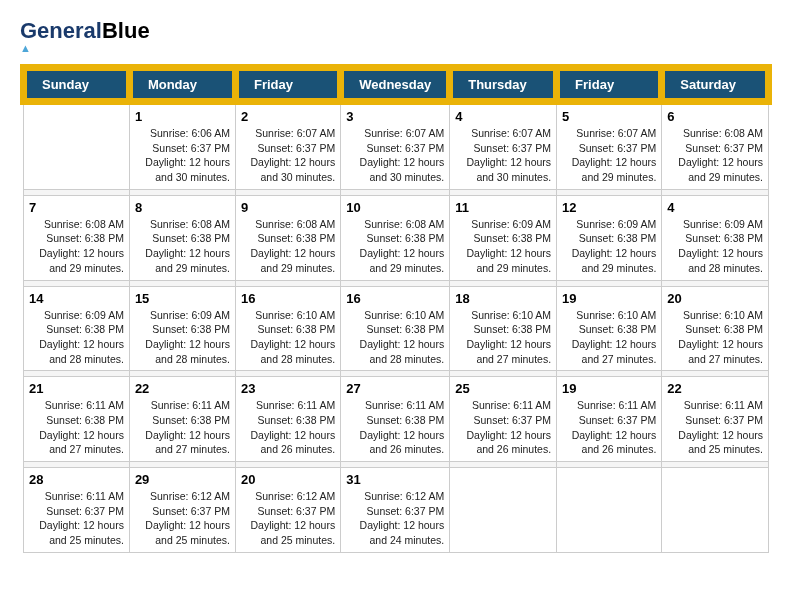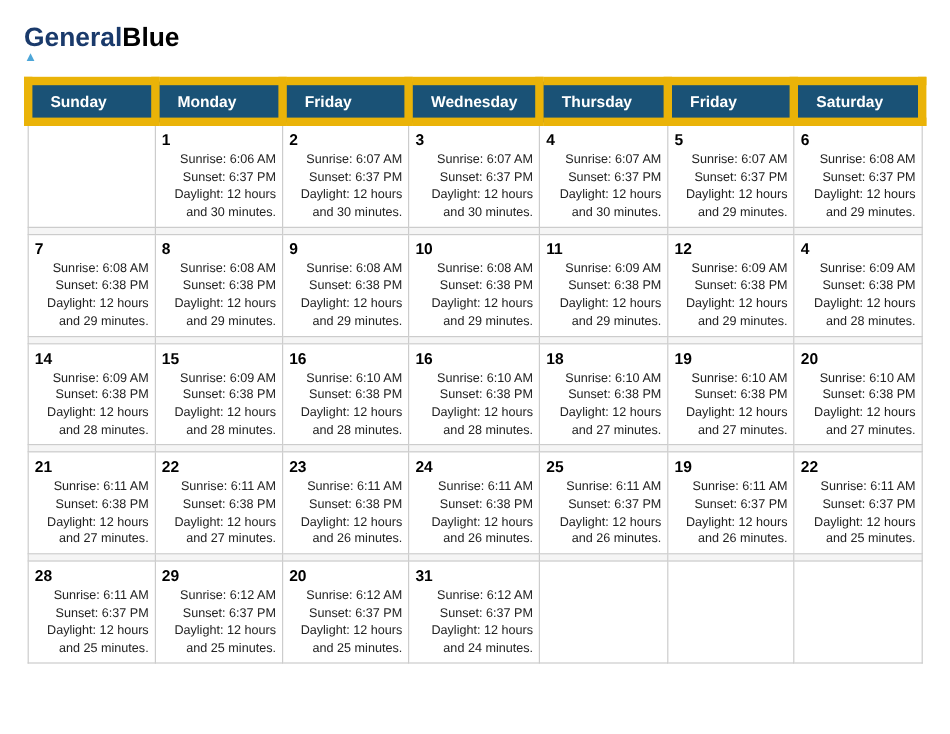--- a/index.html
+++ b/index.html
@@ -307,21 +307,21 @@
 and 27 minutes.</div>
         </td>
         <td>
           <span class="day-num">23</span>
           <div class="day-info" style="white-space: pre-line;">Sunrise: 6:11 AM
 Sunset: 6:38 PM
 Daylight: 12 hours
 and 26 minutes.</div>
         </td>
         <td>
-          <span class="day-num">24</span>
+          <span class="day-num">27</span>
           <div class="day-info" style="white-space: pre-line;">Sunrise: 6:11 AM
 Sunset: 6:38 PM
 Daylight: 12 hours
 and 26 minutes.</div>
         </td>
         <td>
           <span class="day-num">25</span>
           <div class="day-info" style="white-space: pre-line;">Sunrise: 6:11 AM
 Sunset: 6:37 PM
 Daylight: 12 hours

